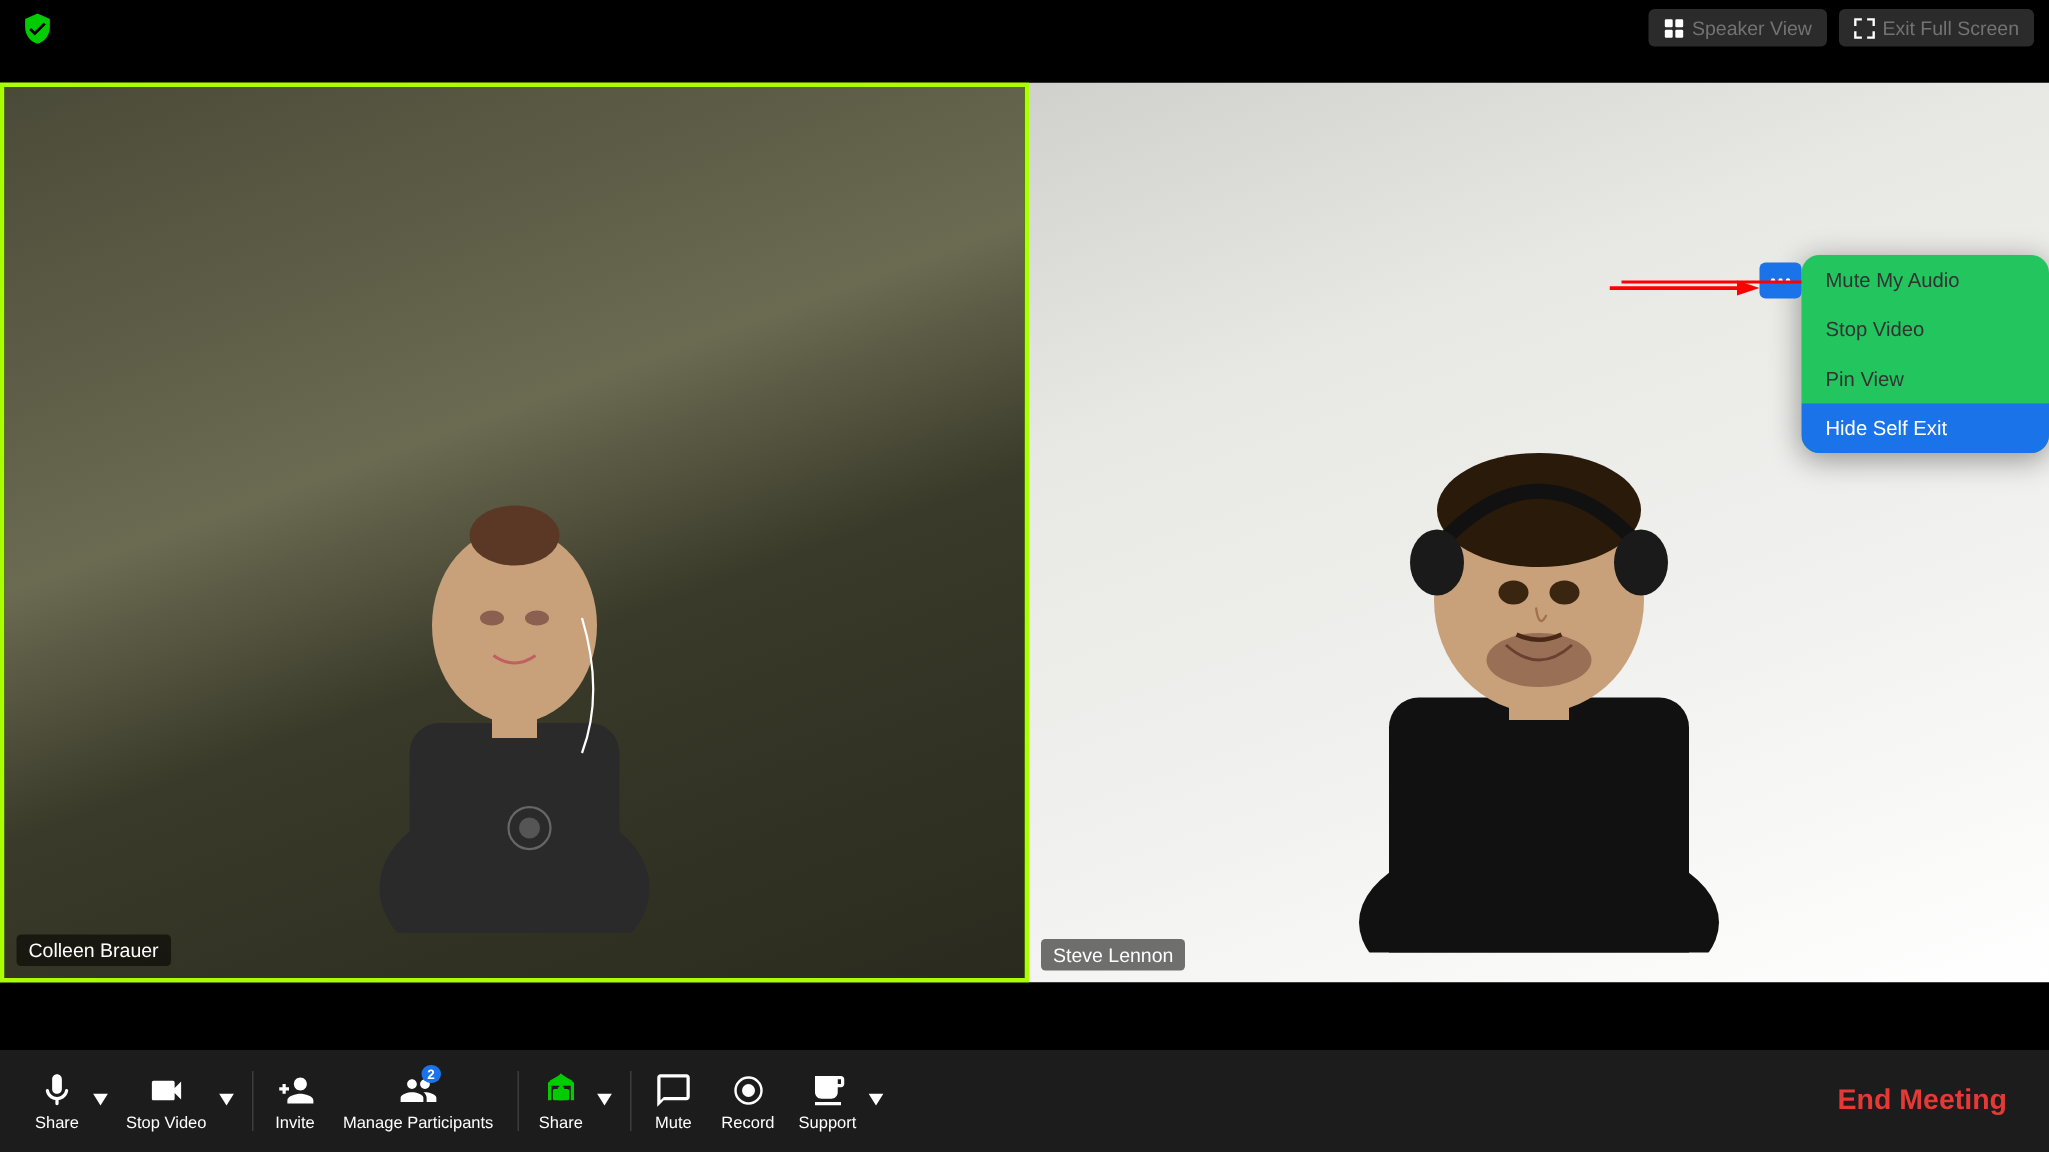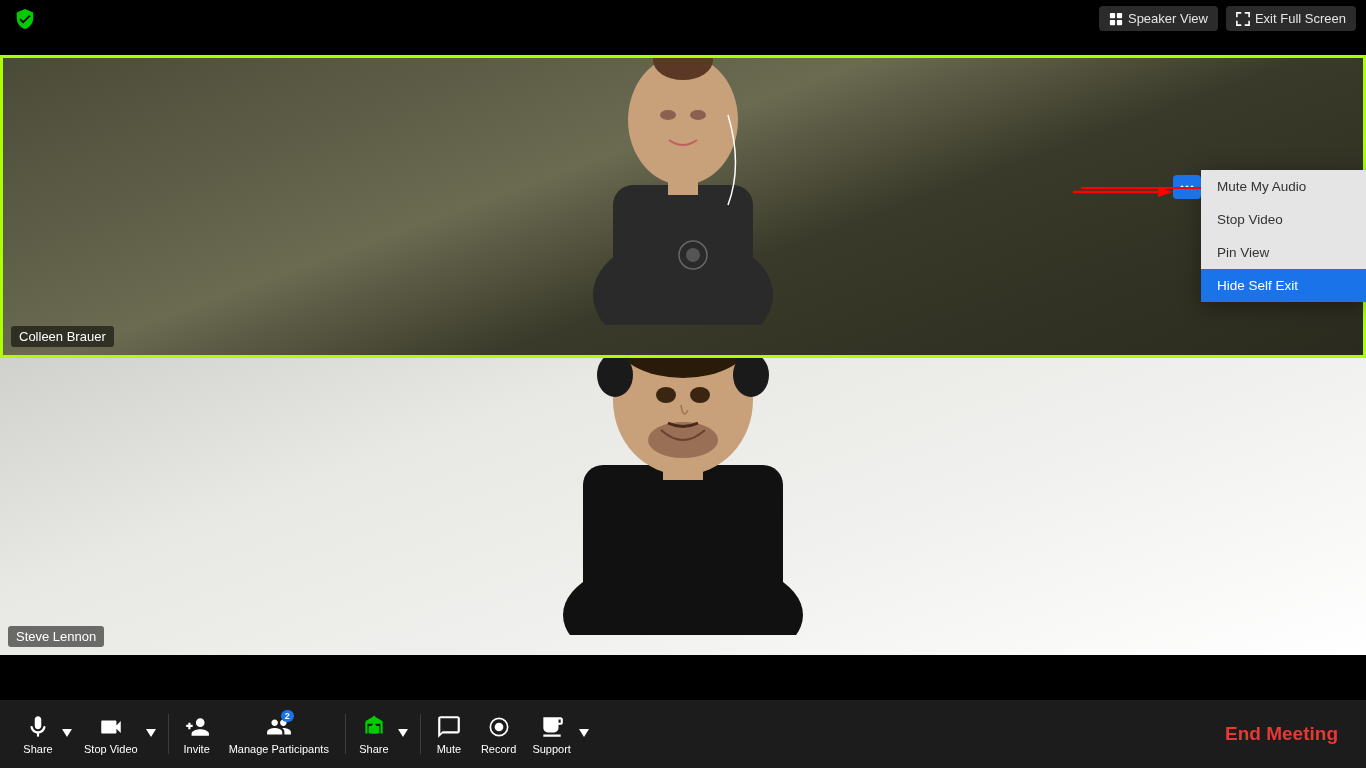--- a/index.html
+++ b/index.html
@@ -19,21 +19,21 @@
       right: 0;
       display: flex;
       align-items: center;
       gap: 8px;
       padding: 6px 10px;
       z-index: 100;
     }
 
     .top-btn {
       background: rgba(50,50,50,0.85);
-      color: #e5e5e5;
+      color: #737373;
       border: none;
       border-radius: 4px;
       padding: 5px 10px;
       font-size: 13px;
       cursor: pointer;
       display: flex;
       align-items: center;
       gap: 5px;
     }
 
@@ -47,21 +47,21 @@
     #security-icon svg { width: 22px; height: 22px; }
 
     
     #video-grid {
       position: absolute;
       top: 55px;
       left: 0;
       width: 1366px;
       height: 600px;
       display: flex;
-      flex-direction: column;
+      flex-direction: row;
     }
 
     .video-tile {
       position: relative;
       flex: 1;
       background: #1a1a1a;
       overflow: hidden;
     }
 
     
@@ -117,22 +117,22 @@
       bottom: 20px;
       left: 50%;
       transform: translateX(-50%);
     }
 
     
     #context-menu {
       position: absolute;
       top: 170px;
       right: 0;
-      background: #e5e5e5;
-      border-radius: 0;
+      background: #22c55e;
+      border-radius: 12px;
       box-shadow: 0 4px 20px rgba(0,0,0,0.4);
       z-index: 200;
       width: 165px;
       overflow: hidden;
     }
 
     .ctx-item {
       padding: 9px 16px;
       font-size: 13.5px;
       color: #333;

